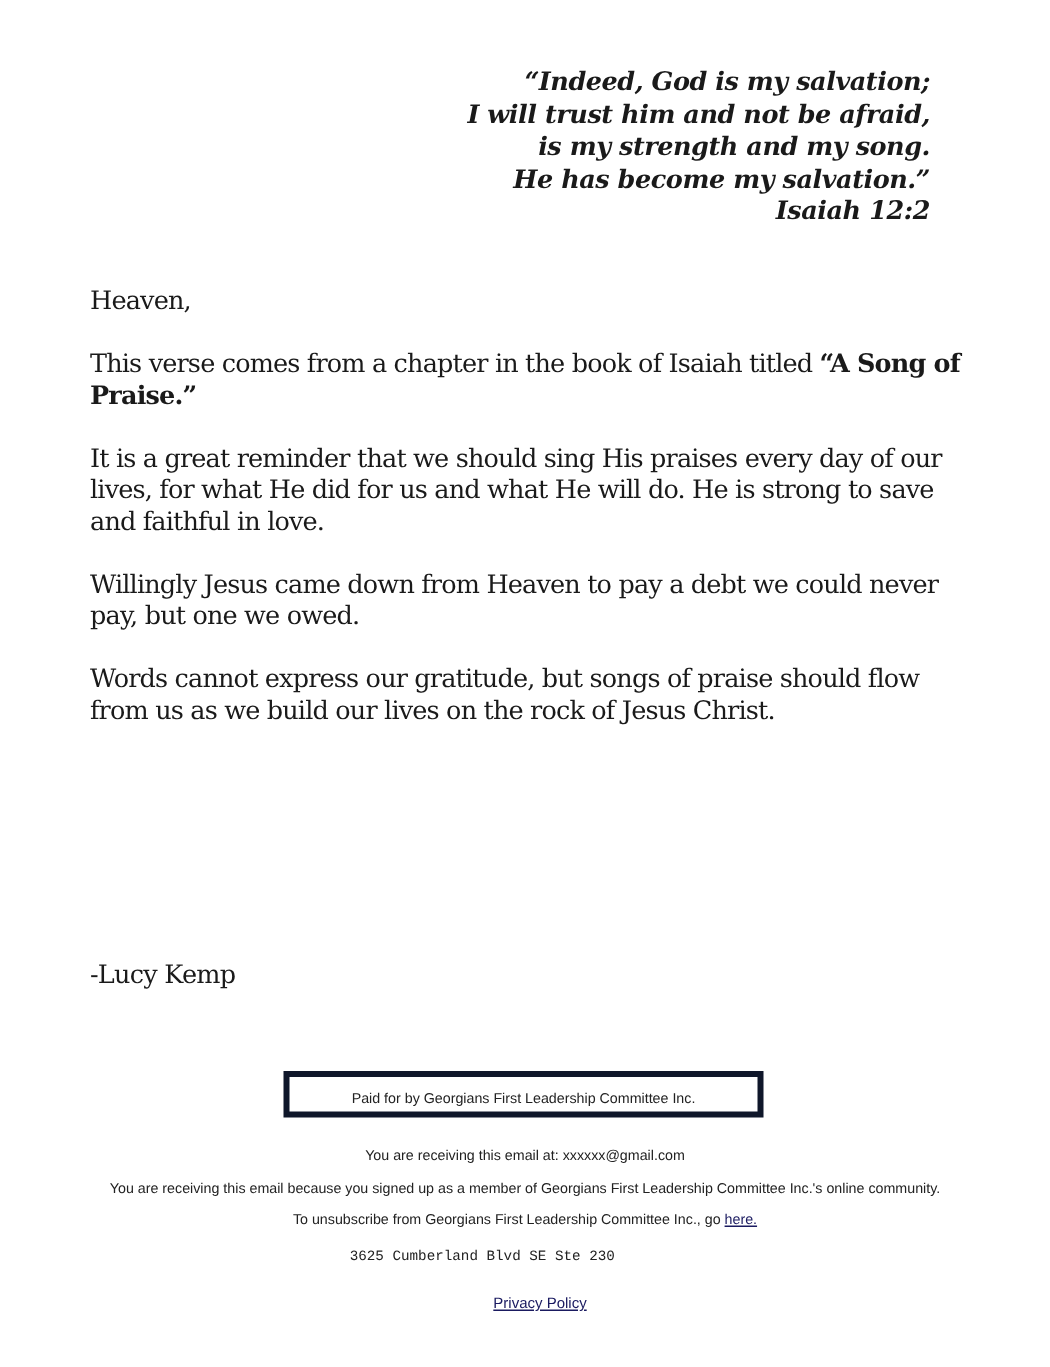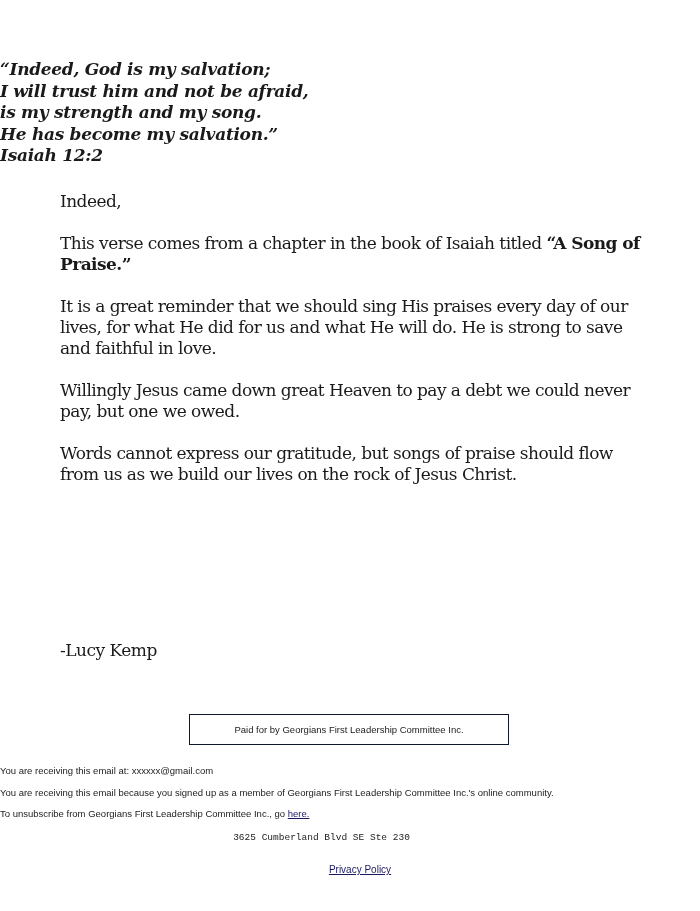--- a/index.html
+++ b/index.html
@@ -12,29 +12,28 @@
     height: 911px;
     position: relative;
     overflow: hidden;
     color: #111111;
   }
   .verse {
     position: absolute;
     top: 45px;
     left: 0;
     width: 620px;
-    text-align: left;
+    text-align: right;
     font-family: "DejaVu Serif", serif;
     font-style: italic;
     font-weight: bold;
     font-size: 17px;
     line-height: 21.5px;
     color: #1a1a1a;
     letter-spacing: -0.3px;
-    margin-top: 14px;
   }
   .verse div { white-space: nowrap; }
   .body-text {
     position: absolute;
     left: 60px;
     top: 191px;
     width: 590px;
     font-family: "DejaVu Serif", serif;
     font-size: 17px;
     line-height: 21px;
@@ -57,32 +56,33 @@
     color: #1a1a1a;
     letter-spacing: -0.5px;
     margin-top: 29px;
   }
   .paid-box {
     position: absolute;
     left: 189px;
     top: 714px;
     width: 320px;
     height: 31px;
-    border: 1px solid #0f172a;
+    border: 4px solid #0f172a;
     box-sizing: border-box;
     text-align: center;
     font-family: "Liberation Sans", sans-serif;
     font-size: 9.5px;
     line-height: 29px;
     color: #222222;
   }
   .footer-line {
     position: absolute;
     left: 0;
     width: 700px;
+    text-align: center;
     font-family: "Liberation Sans", sans-serif;
     font-size: 9.5px;
     line-height: 12px;
     color: #222222;
     white-space: nowrap;
   }
   .footer-line a, .privacy a {
     color: #1a1a60;
     text-decoration: underline;
     margin-top: 20px;
@@ -115,24 +115,24 @@
 
 <div class="verse">
   <div>“Indeed, God is my salvation;</div>
   <div>I will trust him and not be afraid,</div>
   <div>is my strength and my song.</div>
   <div>He has become my salvation.”</div>
   <div>Isaiah 12:2</div>
 </div>
 
 <div class="body-text">
-  <p>Indeed,</p>
+  <p>Heaven,</p>
   <p><span>This verse comes from a chapter in the book of Isaiah titled </span><b>“A Song of Praise.”</b></p>
   <p>It is a great reminder that we should sing His praises every day of our lives, for what He did for us and what He will do. He is strong to save and faithful in love.</p>
-  <p>Willingly Jesus came down great Heaven to pay a debt we could never pay, but one we owed.</p>
+  <p>Willingly Jesus came down from Heaven to pay a debt we could never pay, but one we owed.</p>
   <p>Words cannot express our gratitude, but songs of praise should flow from us as we build our lives on the rock of Jesus Christ.</p>
 </div>
 
 <div class="signature">-Lucy Kemp</div>
 
 <div class="paid-box">Paid for by Georgians First Leadership Committee Inc.</div>
 
 <div class="footer-line" style="top:765px;">You are receiving this email at: xxxxxx@gmail.com</div>
 
 <div class="footer-line" style="top:787px;">You are receiving this email because you signed up as a member of Georgians First Leadership Committee Inc.'s online community.</div>

